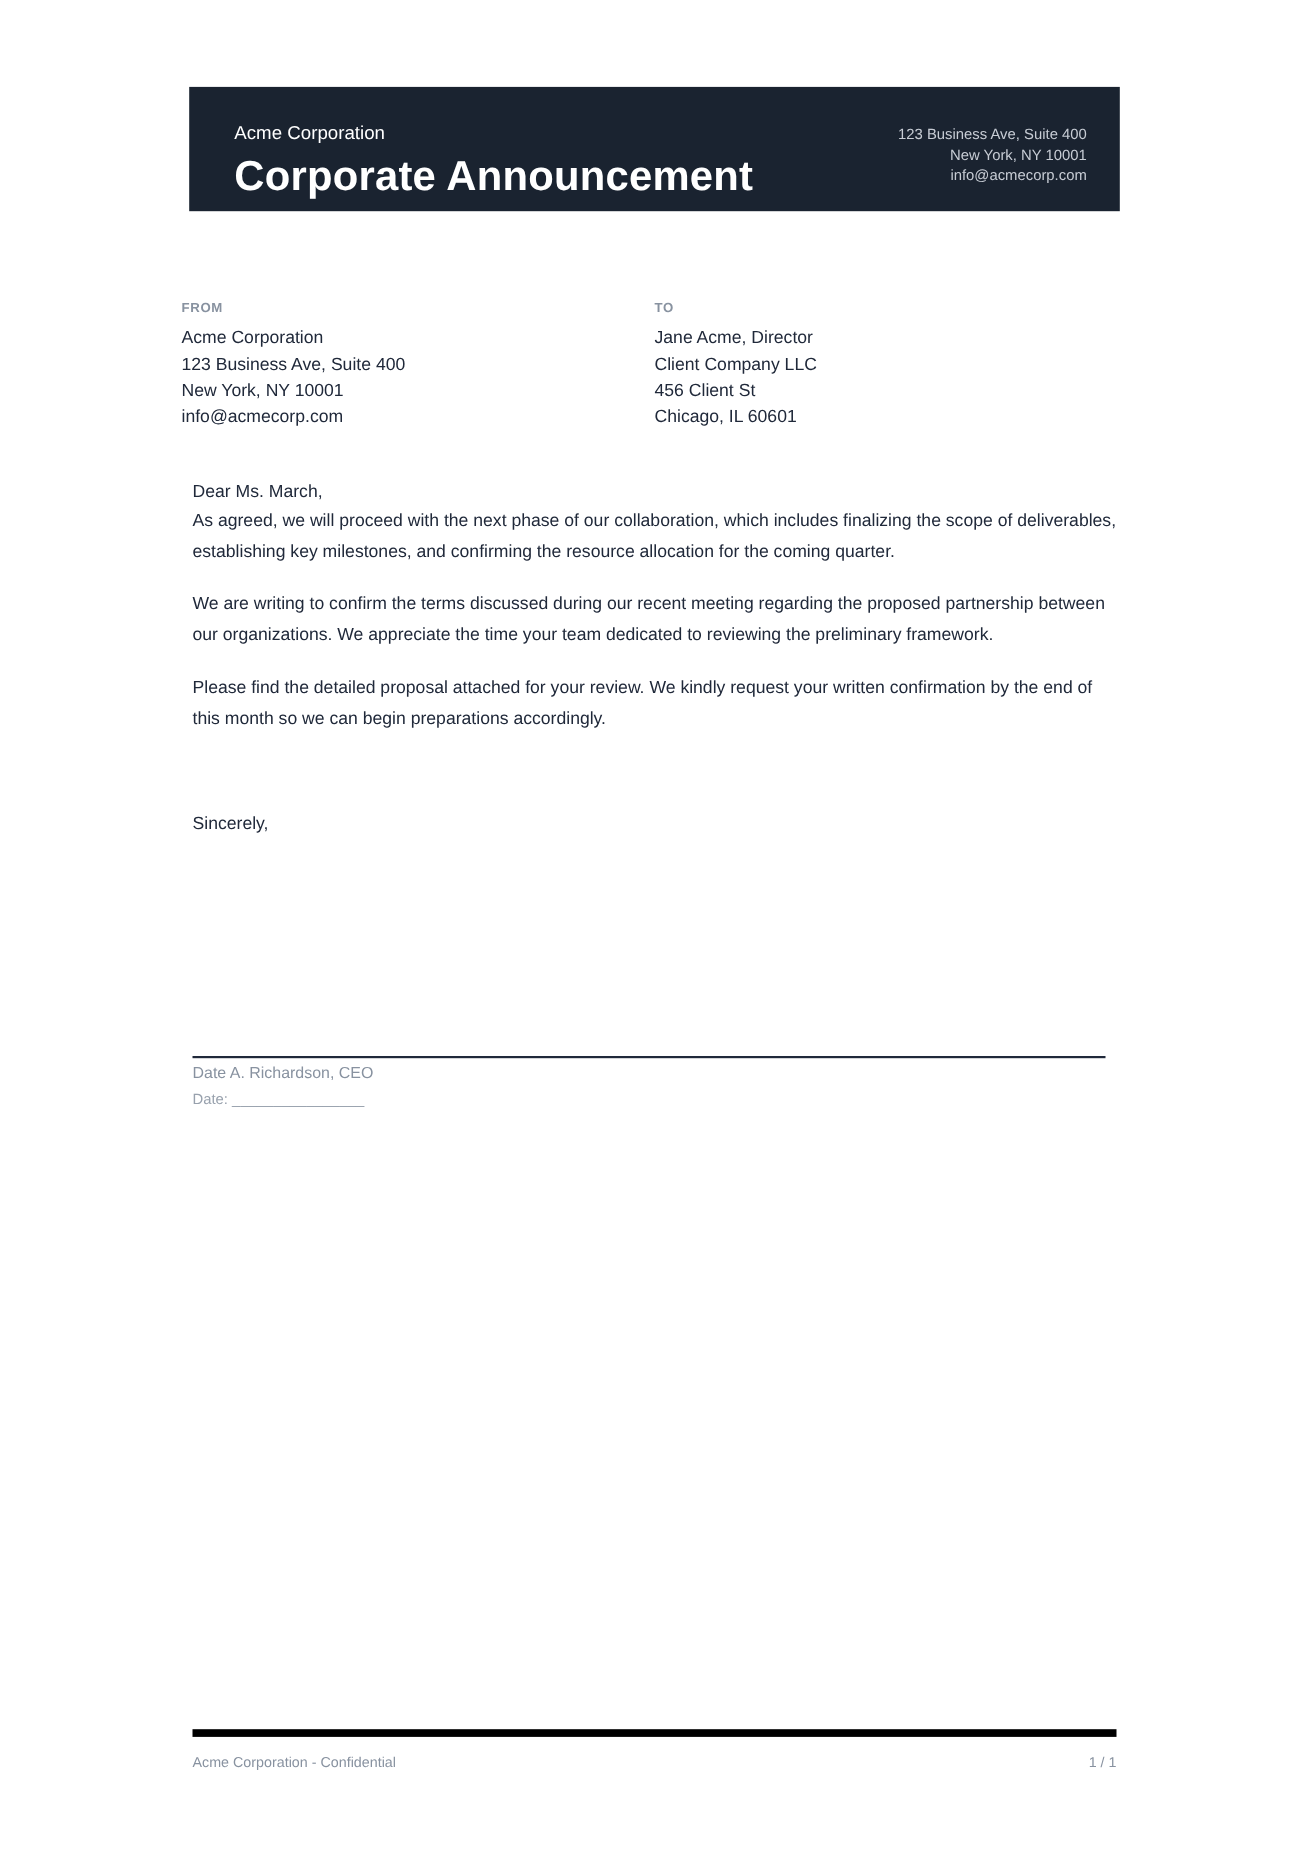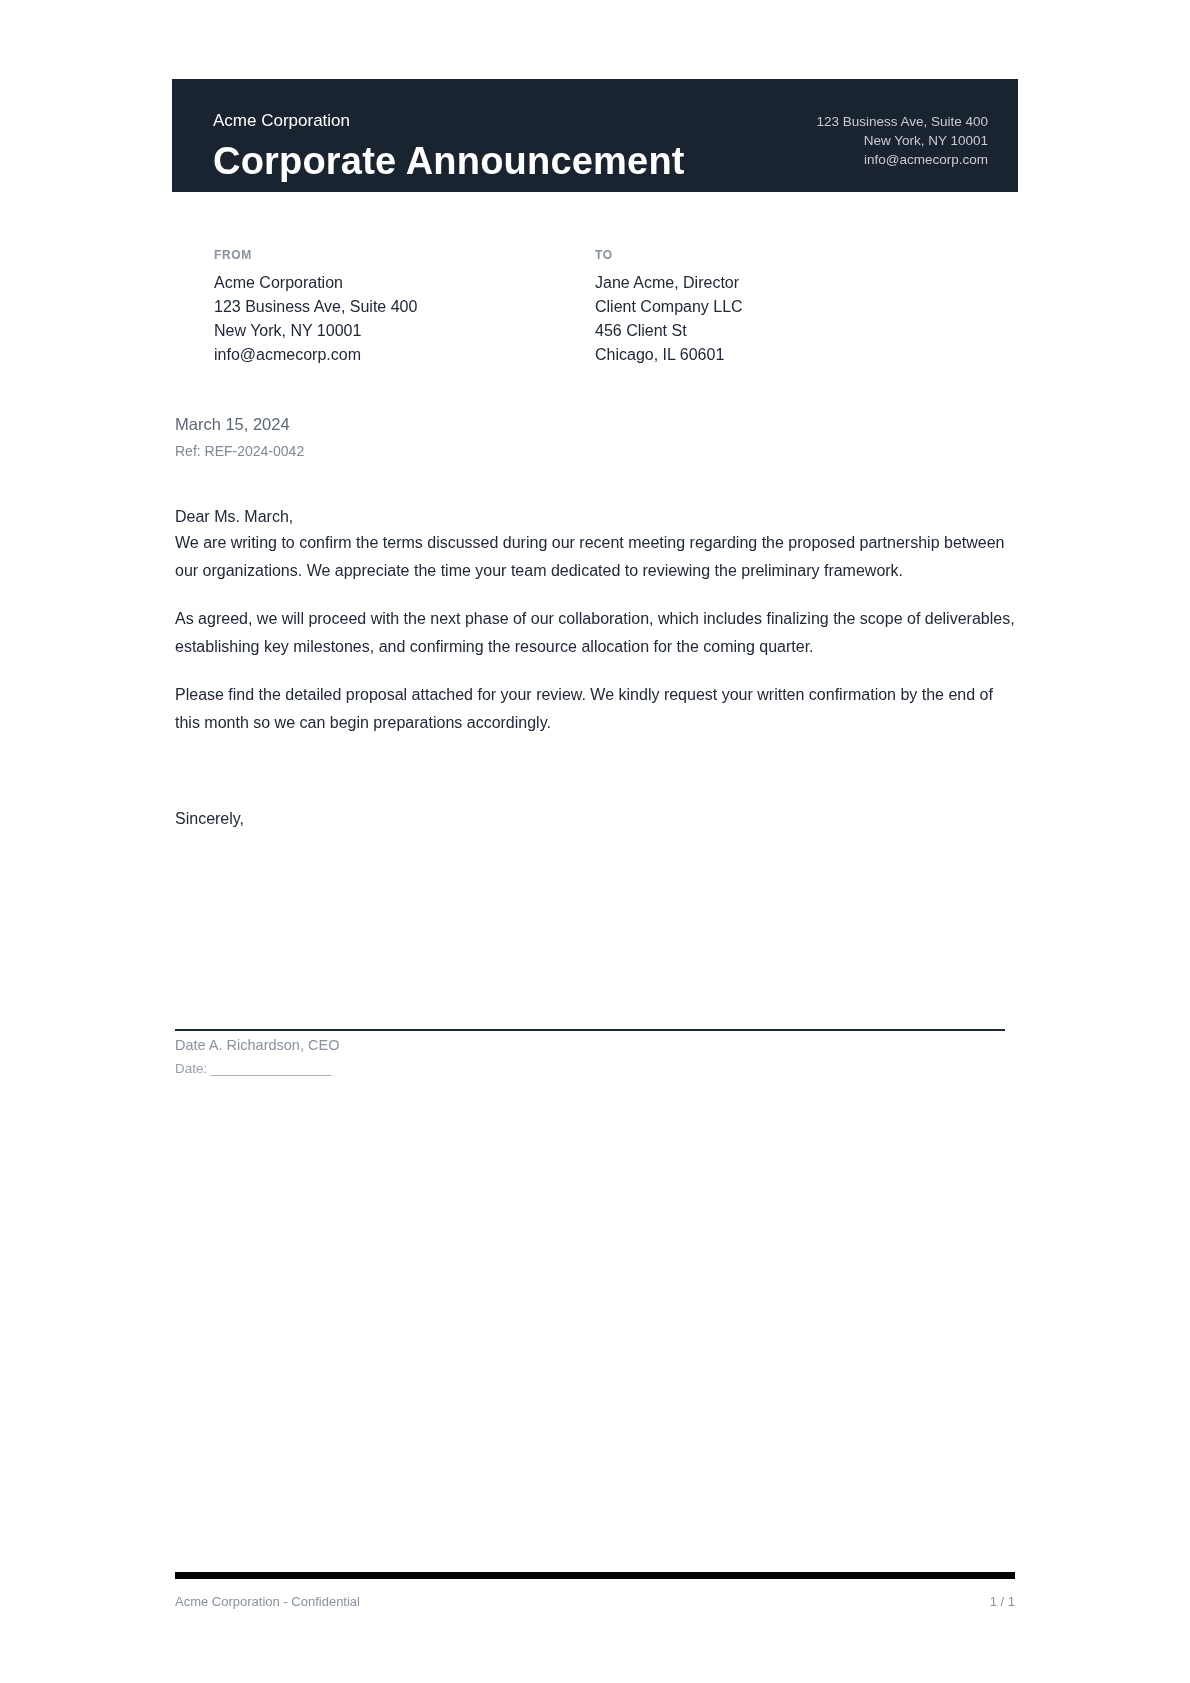--- a/index.html
+++ b/index.html
@@ -44,22 +44,22 @@
     text-align: right;
     color: #c7ccd4;
     font-size: 13.5px;
     line-height: 19px;
     padding-top: 3px;
   }
 
   
   .parties {
     display: flex;
-    margin: 0 114px;
-    padding-top: 56px;
+    margin: 0 65px;
+    padding-top: 81px;
   }
   .party { width: 500px; }
   .party-label {
     font-size: 12px;
     font-weight: 700;
     letter-spacing: 0.6px;
     color: var(--muted, #8892a0);
   }
   .party-lines { margin-top: 9px; }
   .party-line {
@@ -172,29 +172,25 @@
       <div class="party-label">TO</div>
       <div class="party-lines">
         <div class="party-line">Jane Acme, Director</div>
         <div class="party-line">Client Company LLC</div>
         <div class="party-line">456 Client St</div>
         <div class="party-line">Chicago, IL 60601</div>
       </div>
     </div>
   </section>
 
-  <section class="meta">
-    <div class="meta-date">March 15, 2024</div>
-    <div class="meta-ref">Ref: REF-2024-0042</div>
-  </section>
 
   <p class="salutation">Dear Ms. March,</p>
 
+  <p class="body-para">As agreed, we will proceed with the next phase of our collaboration, which includes finalizing the scope of deliverables, establishing key milestones, and confirming the resource allocation for the coming quarter.</p>
   <p class="body-para">We are writing to confirm the terms discussed during our recent meeting regarding the proposed partnership between our organizations. We appreciate the time your team dedicated to reviewing the preliminary framework.</p>
-  <p class="body-para">As agreed, we will proceed with the next phase of our collaboration, which includes finalizing the scope of deliverables, establishing key milestones, and confirming the resource allocation for the coming quarter.</p>
   <p class="body-para">Please find the detailed proposal attached for your review. We kindly request your written confirmation by the end of this month so we can begin preparations accordingly.</p>
 
   <p class="closing">Sincerely,</p>
 
   <div class="sig">
     <div class="sig-rule"></div>
     <div class="sig-name">Date A. Richardson, CEO</div>
     <div class="sig-date">Date: ________________</div>
   </div>
 

